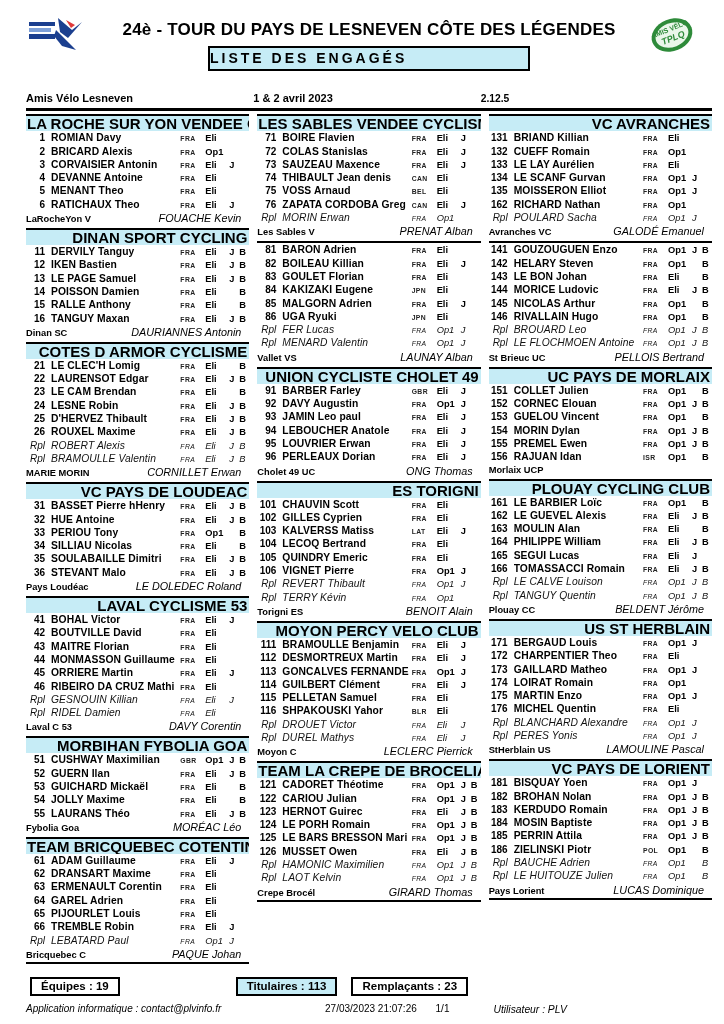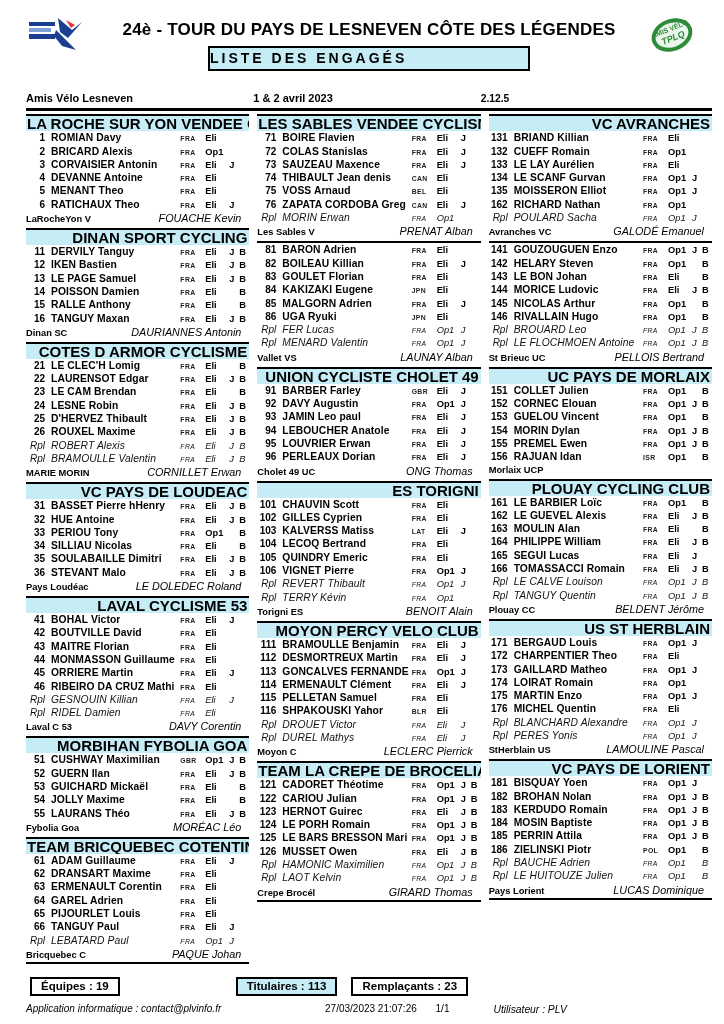--- a/index.html
+++ b/index.html
@@ -474,21 +474,21 @@
           <div class="r">
             <span class="num">65</span>
             <span class="nm">PIJOURLET Louis</span>
             <span class="nat">FRA</span>
             <span class="cat">Eli</span>
             <span class="jc"></span>
             <span class="bc"></span>
           </div>
           <div class="r">
             <span class="num">66</span>
-            <span class="nm">TANGUY Paul</span>
+            <span class="nm">TREMBLE Robin</span>
             <span class="nat">FRA</span>
             <span class="cat">Eli</span>
             <span class="jc">J</span>
             <span class="bc"></span>
           </div>
           <div class="r sub">
             <span class="num">Rpl</span>
             <span class="nm">LEBATARD Paul</span>
             <span class="nat">FRA</span>
             <span class="cat">Op1</span>
@@ -782,21 +782,21 @@
           <div class="r">
             <span class="num">113</span>
             <span class="nm">GONCALVES FERNANDE</span>
             <span class="nat">FRA</span>
             <span class="cat">Op1</span>
             <span class="jc">J</span>
             <span class="bc"></span>
           </div>
           <div class="r">
             <span class="num">114</span>
-            <span class="nm">ERMENAULT Clément</span>
+            <span class="nm">GUILBERT Clément</span>
             <span class="nat">FRA</span>
             <span class="cat">Eli</span>
             <span class="jc">J</span>
             <span class="bc"></span>
           </div>
           <div class="r">
             <span class="num">115</span>
             <span class="nm">PELLETAN Samuel</span>
             <span class="nat">FRA</span>
             <span class="cat">Eli</span>

